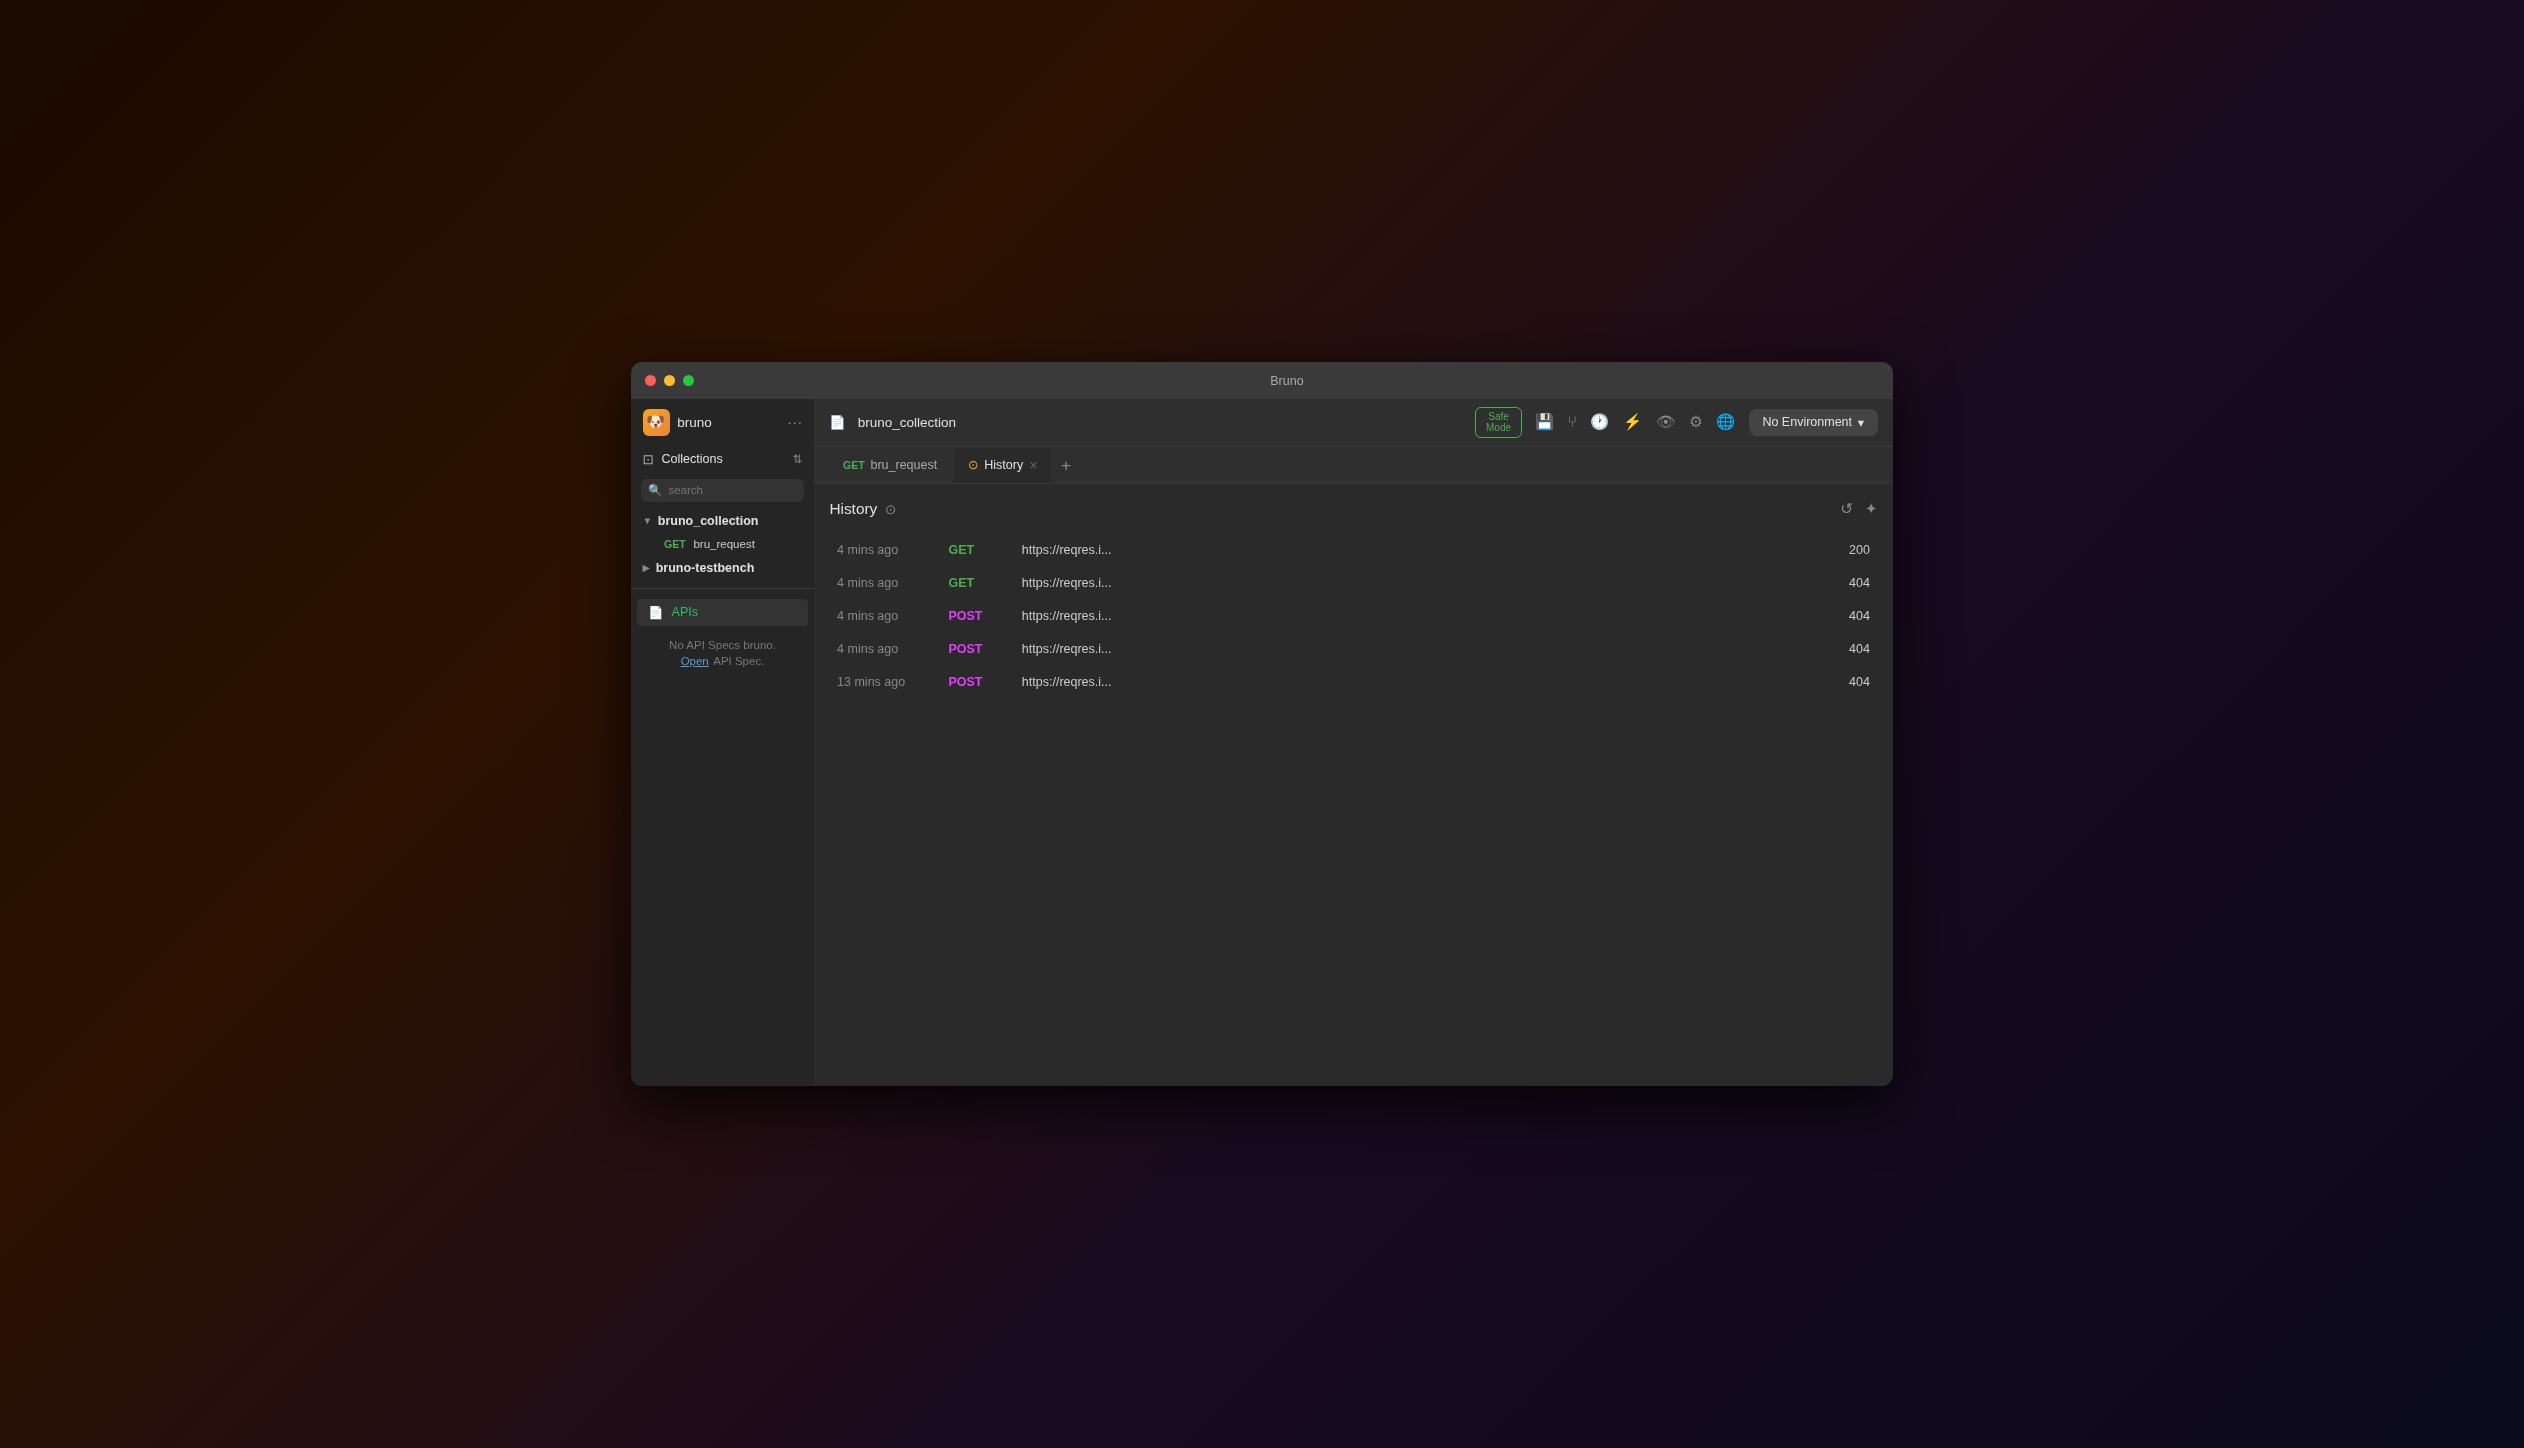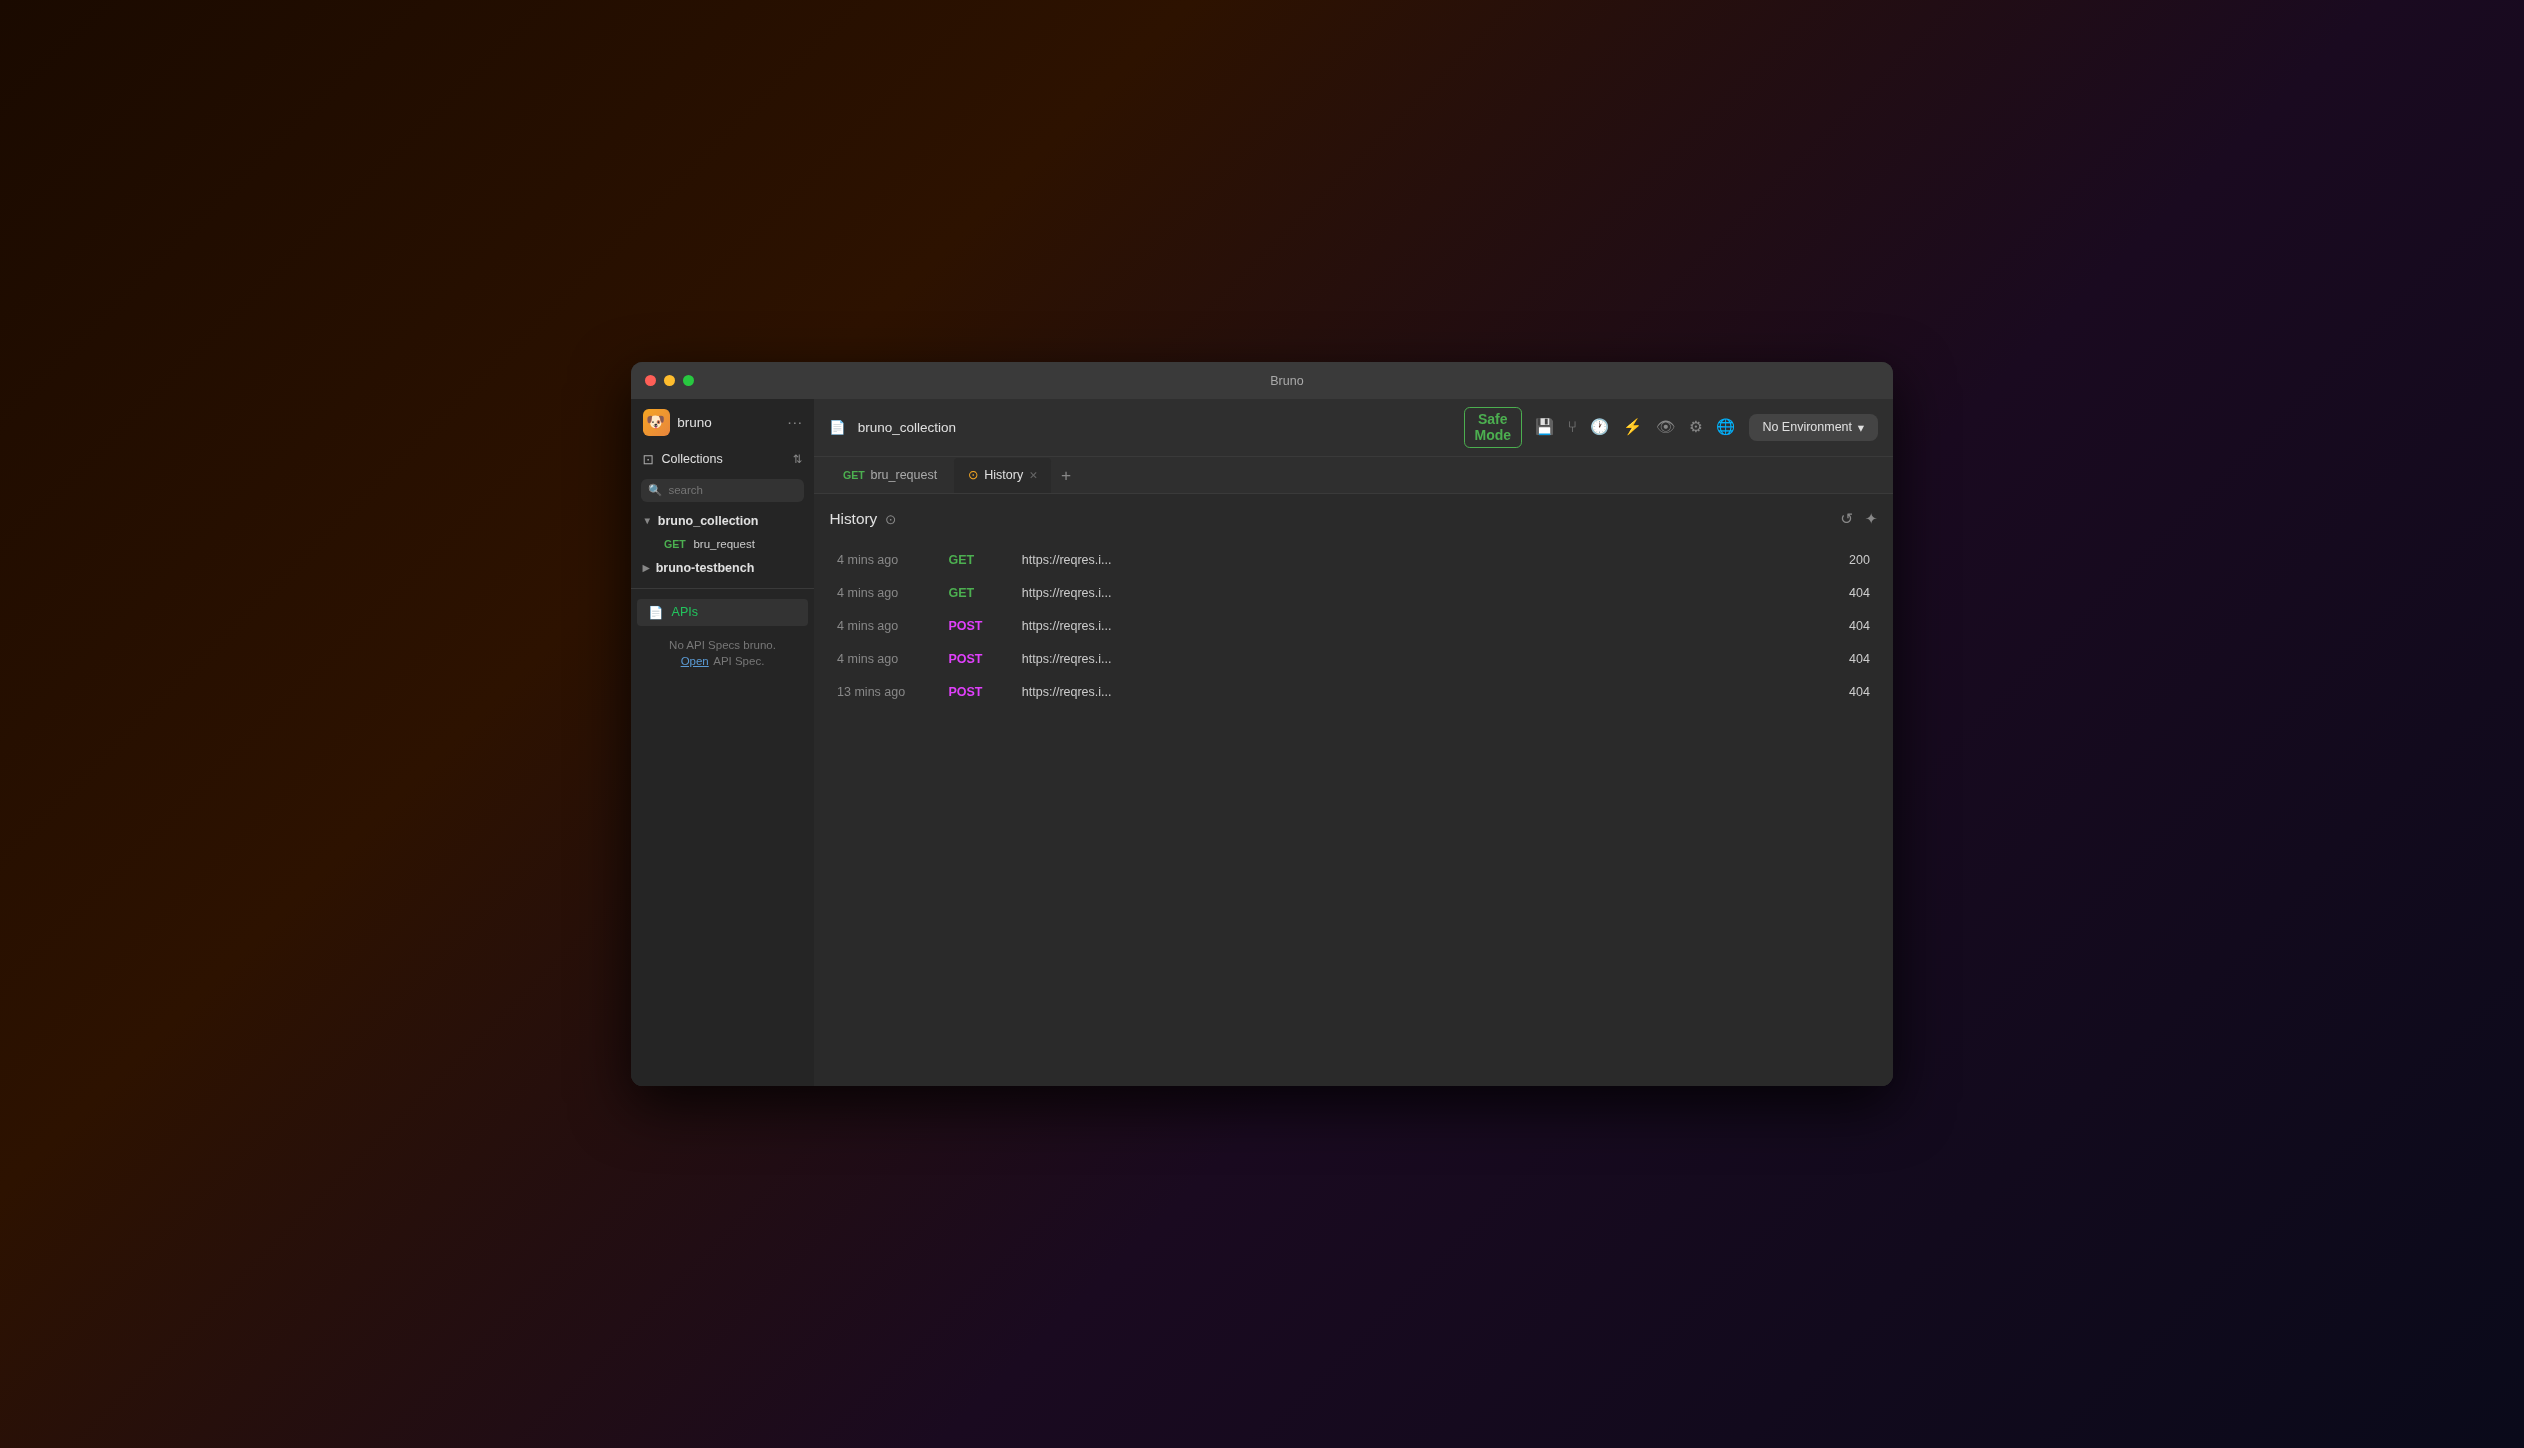--- a/index.html
+++ b/index.html
@@ -234,23 +234,23 @@
       color: #888;
       font-size: 15.4px;
       cursor: pointer;
     }
     .safe-mode-btn {
       border: 1px solid #4caf50;
       color: #4caf50;
       background: transparent;
       border-radius: 5.8px;
       padding: 3.8px 9.6px;
-      font-size: 14px;
-      cursor: pointer;
-      font-weight: 700;
+      font-size: 10px;
+      cursor: pointer;
+      font-weight: 400;
     }
     .env-dropdown {
       background: #444;
       color: #e0e0e0;
       border: none;
       border-radius: 7.7px;
       padding: 5.8px 13.5px;
       font-size: 12.5px;
       cursor: pointer;
       display: flex;

